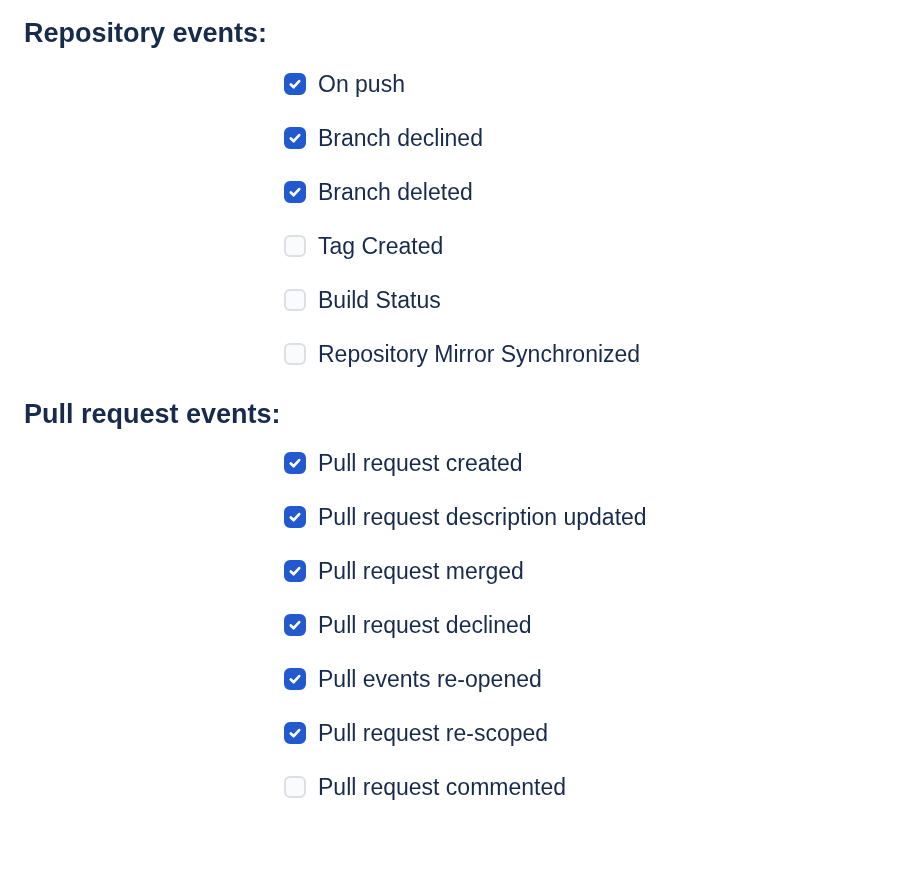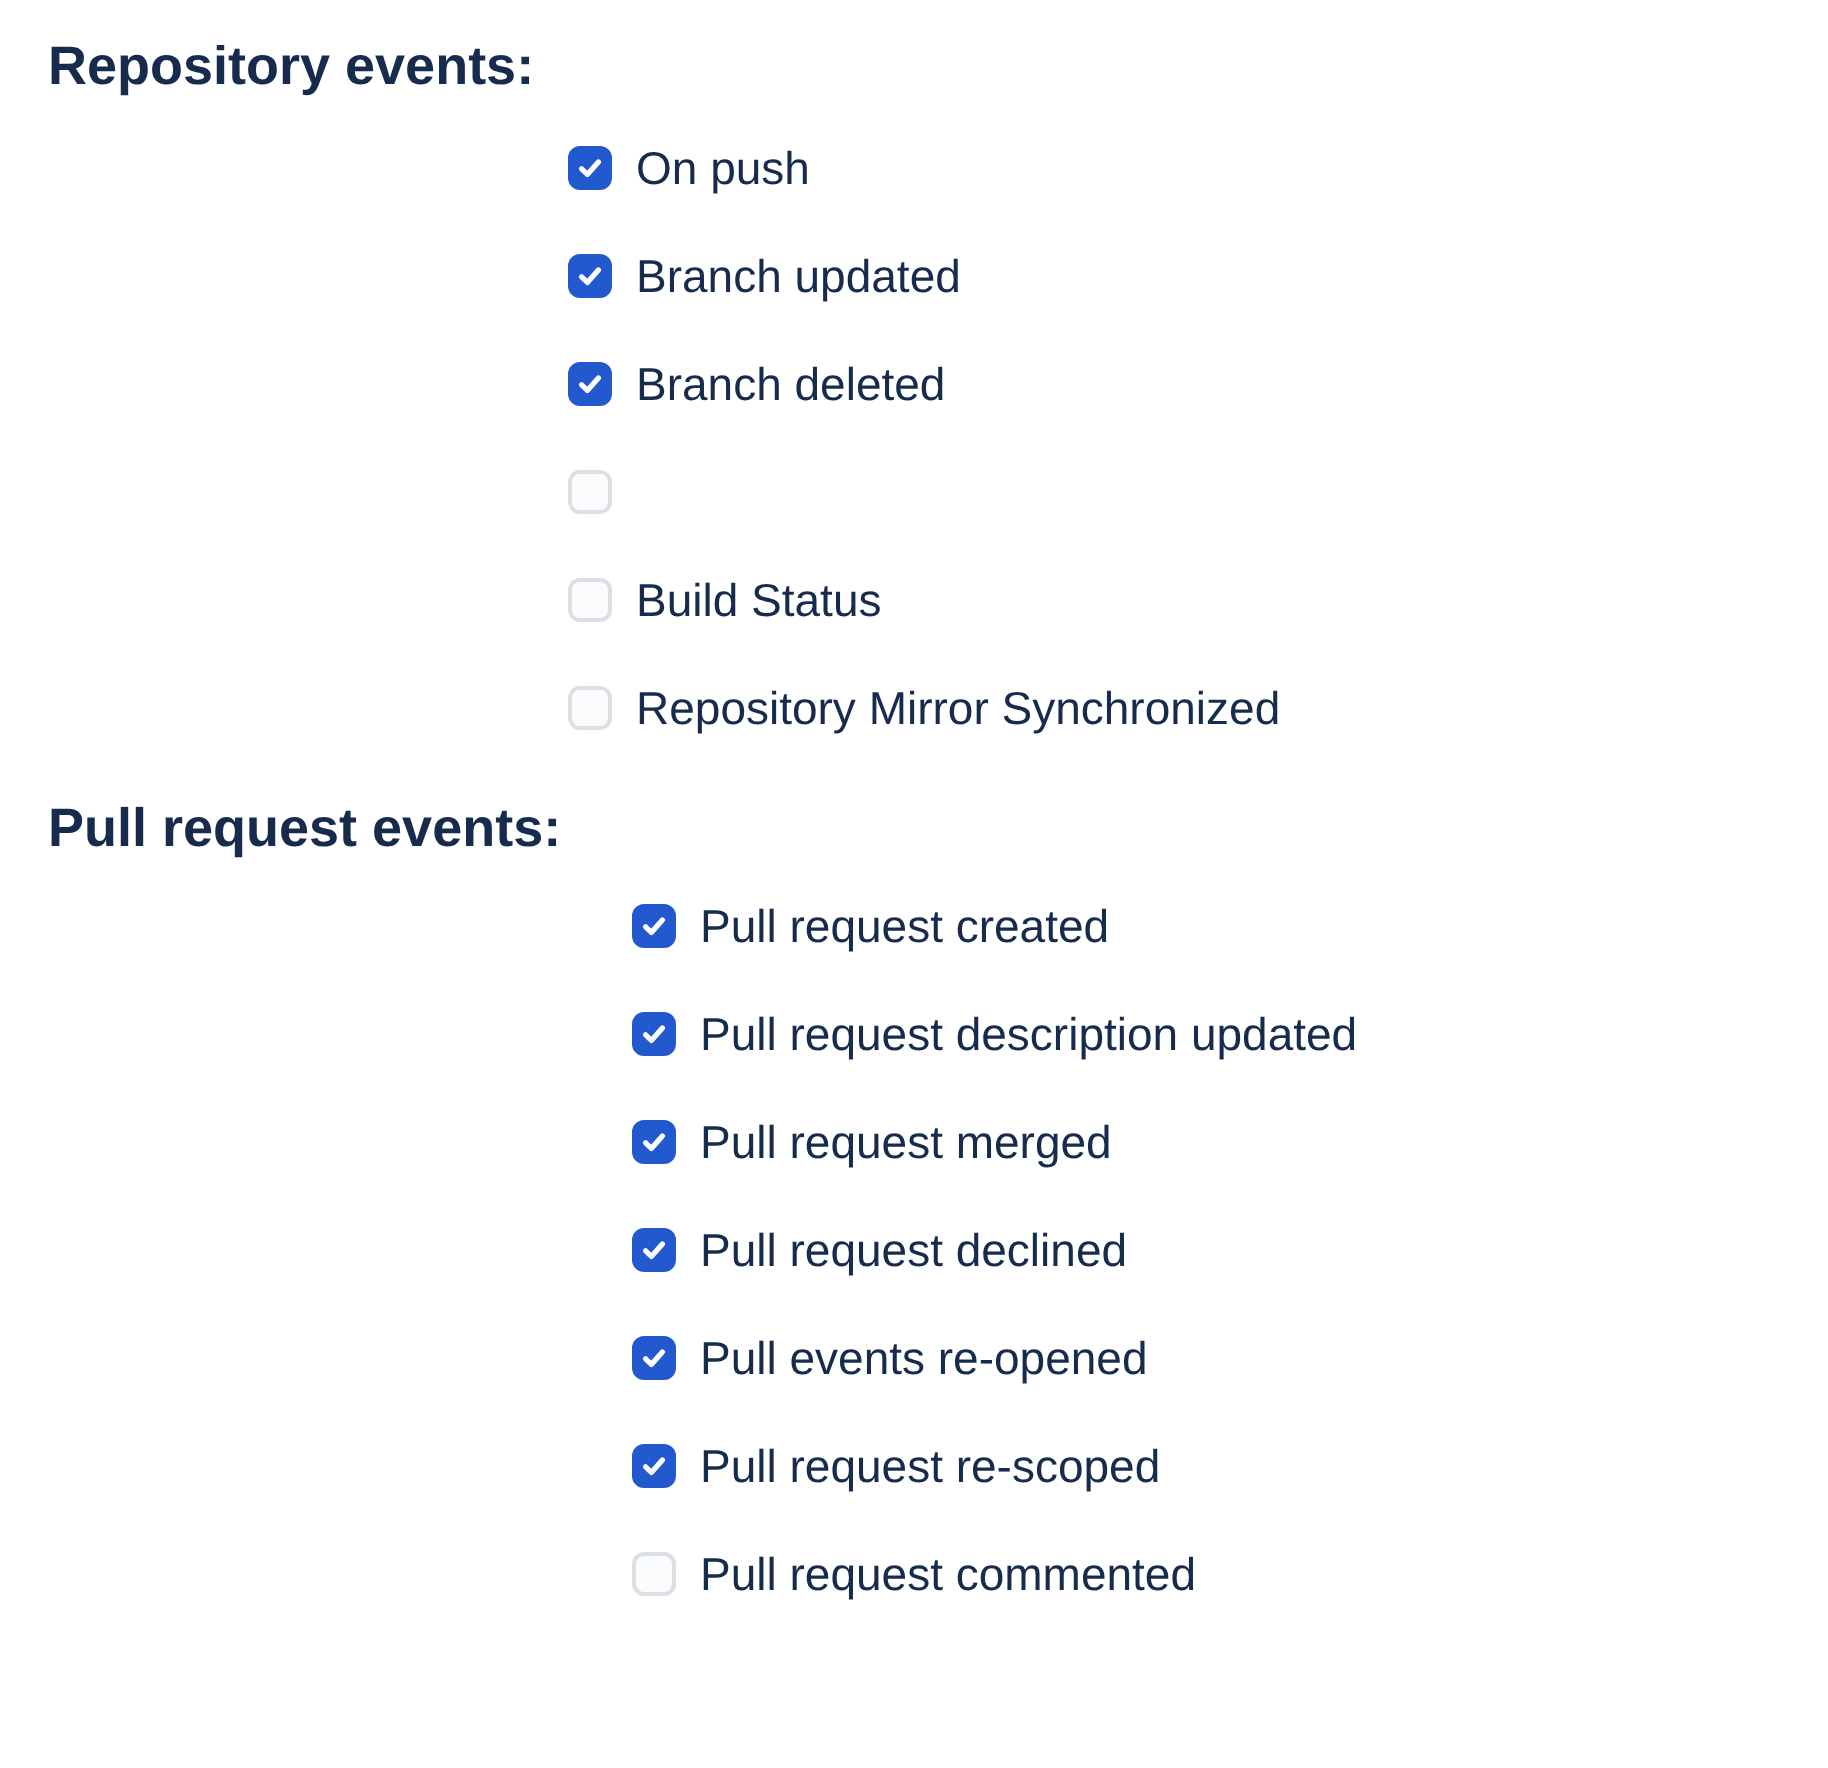--- a/index.html
+++ b/index.html
@@ -22,21 +22,21 @@
     padding-left: 24px;
     font-size: 27px;
     line-height: 34px;
     font-weight: 700;
     color: #172B4D;
   }
   .rows {
     display: block;
   }
   .rows.repo { margin-top: 7px; }
-  .rows.pr   { margin-top: 5px; padding-left: 32px; }
+  .rows.pr   { margin-top: 5px; }
   .checkbox-row {
     display: flex;
     align-items: center;
     height: 54px;
     padding-left: 284px;
     cursor: pointer;
   }
   .checkbox {
     flex: 0 0 auto;
     width: 22px;
@@ -78,36 +78,37 @@
     </span>
     <span class="checkbox-label">On push</span>
   </div>
 
   <div class="checkbox-row" role="checkbox" aria-checked="true">
     <span class="checkbox checked">
       <svg width="14" height="14" viewBox="0 0 16 16" aria-hidden="true">
         <path d="M3.2 8.5 L6.5 11.7 L12.8 4.6" fill="none" stroke="#FFFFFF" stroke-width="3" stroke-linecap="round" stroke-linejoin="round"></path>
       </svg>
     </span>
-    <span class="checkbox-label">Branch updated</span>
+    <span class="checkbox-label">Branch declined</span>
   </div>
 
   <div class="checkbox-row" role="checkbox" aria-checked="true">
     <span class="checkbox checked">
       <svg width="14" height="14" viewBox="0 0 16 16" aria-hidden="true">
         <path d="M3.2 8.5 L6.5 11.7 L12.8 4.6" fill="none" stroke="#FFFFFF" stroke-width="3" stroke-linecap="round" stroke-linejoin="round"></path>
       </svg>
     </span>
     <span class="checkbox-label">Branch deleted</span>
   </div>
 
   <div class="checkbox-row" role="checkbox" aria-checked="false">
     <span class="checkbox">
       
     </span>
+    <span class="checkbox-label">Tag Created</span>
   </div>
 
   <div class="checkbox-row" role="checkbox" aria-checked="false">
     <span class="checkbox">
       
     </span>
     <span class="checkbox-label">Build Status</span>
   </div>
 
   <div class="checkbox-row" role="checkbox" aria-checked="false">

